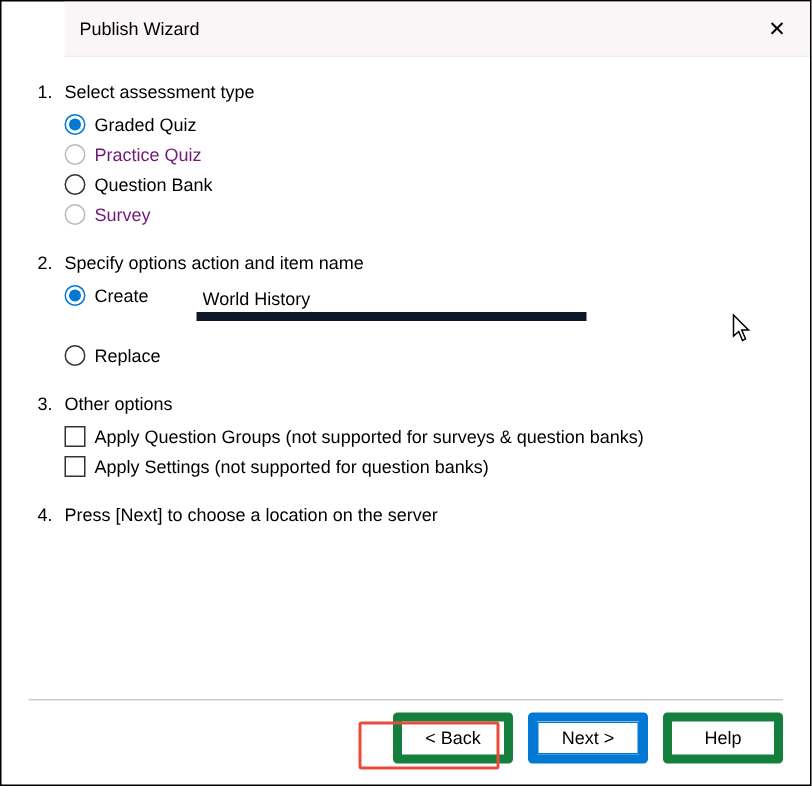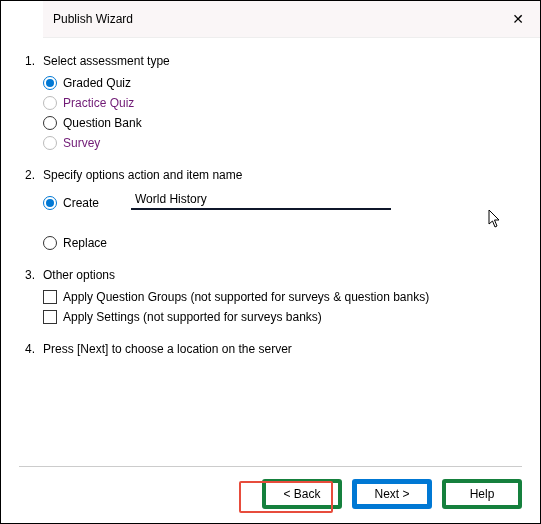--- a/index.html
+++ b/index.html
@@ -36,25 +36,25 @@
       margin-bottom: 18px;
     }
     .step-header {
       display: flex;
       margin-bottom: 8px;
     }
     .step-num { width: 18px; flex-shrink: 0; }
     .step-body { margin-left: 18px; }
     .radio-row, .check-row {
       display: flex;
-      align-items: flex-end;
+      align-items: flex-start;
       margin-bottom: 6px;
       gap: 6px;
     }
-    .radio-row.inline-input { margin-bottom: 26px; }
+    .radio-row.inline-input { margin-bottom: 16px; }
     .radio {
       width: 14px; height: 14px;
       border-radius: 50%;
       border: 1px solid #333;
       display: inline-flex;
       align-items: center; justify-content: center;
       flex-shrink: 0;
     }
     .radio.selected::after {
       content: ""; width: 8px; height: 8px; border-radius: 50%;
@@ -66,21 +66,21 @@
     .checkbox {
       width: 14px; height: 14px;
       border: 1px solid #333;
       flex-shrink: 0;
     }
     .text-input {
       font-family: inherit;
       font-size: 12px;
       padding: 2px 4px;
       border: none;
-      border-bottom: 2px solid #0f172a;
+      border-bottom: 6px solid #0f172a;
       width: 260px;
       margin-left: 10px;
       outline: none;
     }
     .radio-label-fixed { width: 52px; display:inline-block; }
     .note { color: #333; margin-left: 10px; }
     .separator {
       border: none;
       border-top: 1px solid #ccc;
       margin: 0 18px;
@@ -96,21 +96,21 @@
       display: flex;
       justify-content: flex-end;
       gap: 10px;
     }
     .btn {
       min-width: 80px;
       padding: 4px 14px;
       font-family: inherit;
       font-size: 12px;
       background: #fff;
-      border: 4px solid #15803d;
+      border: 6px solid #15803d;
       border-radius: 3px;
       cursor: pointer;
       text-align: center;
     }
     .btn.primary {
       border-color: #0078d4;
       box-shadow: inset 0 0 0 1px #0078d4;
     }
     .highlight-box {
       position: absolute;
@@ -182,21 +182,21 @@
       <span class="step-num">3.</span>
       <span>Other options</span>
     </div>
     <div class="step-body">
       <div class="check-row">
         <span class="checkbox"></span>
         <span>Apply Question Groups (not supported for surveys &amp; question banks)</span>
       </div>
       <div class="check-row">
         <span class="checkbox"></span>
-        <span>Apply Settings (not supported for surveys banks)</span>
+        <span>Apply Settings (not supported for question banks)</span>
       </div>
     </div>
   </div>
 
   <div class="step">
     <div class="step-header">
       <span class="step-num">4.</span>
       <span>Press [Next] to choose a location on the server</span>
     </div>
   </div>

